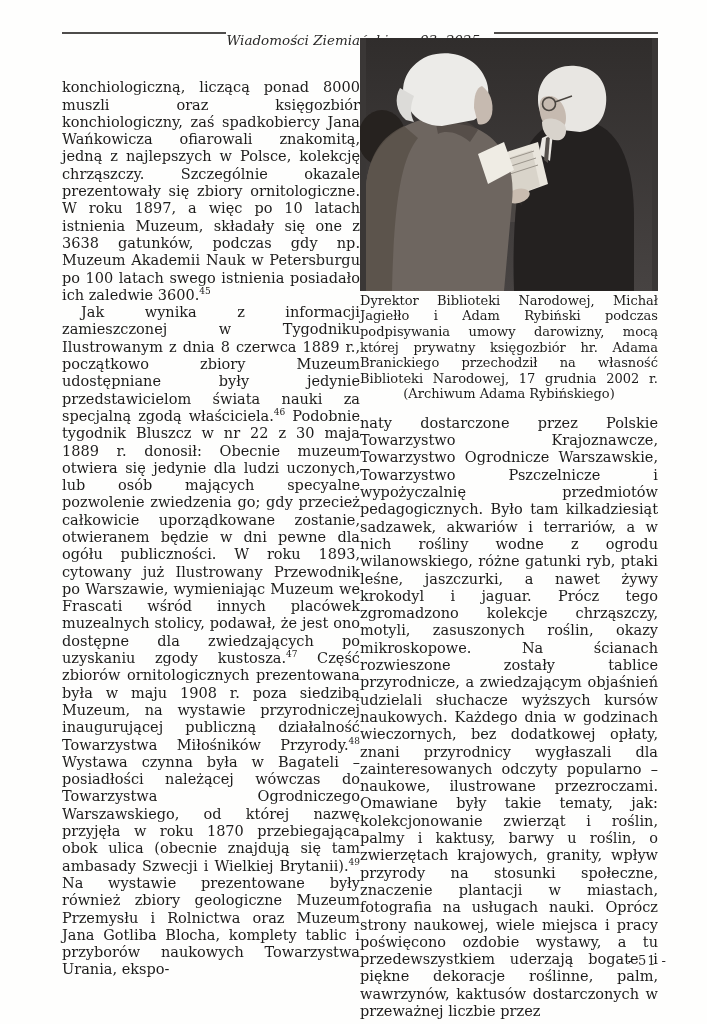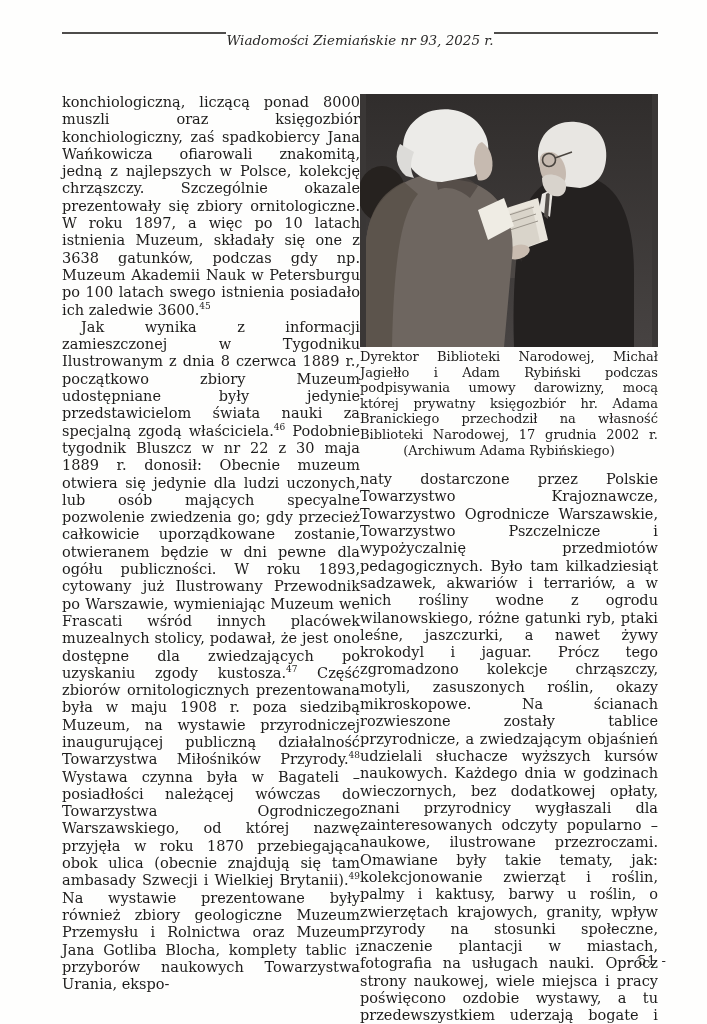--- a/index.html
+++ b/index.html
@@ -12,21 +12,21 @@
   
   .page-header{
     position:absolute;top:32px;left:62px;right:49px;
     display:flex;align-items:flex-start;
   }
   .header-rule{flex:1;height:2px;background:#4e4c4b;}
   .header-title{font-style:italic;font-size:13.5px;white-space:nowrap;color:#2a2928;}
   
   .columns{
     position:absolute;top:94px;left:62px;right:49px;bottom:60px;
-    display:flex;
+    display:flex;align-items:center;
   }
   .col{flex:1 1 0;min-width:0;display:flex;flex-direction:column;}
   p.body{margin:0;font-size:14.5px;line-height:17.3px;text-align:justify;}
   p.indent{text-indent:19px;}
   .italic{}
   sup{font-size:0.62em;line-height:0;vertical-align:super;}
   
   figure{margin:0 0 13px 0;}
   .photo{width:100%;height:253px;background:#3a3736;}
   .photo svg{display:block;width:100%;height:100%;}

